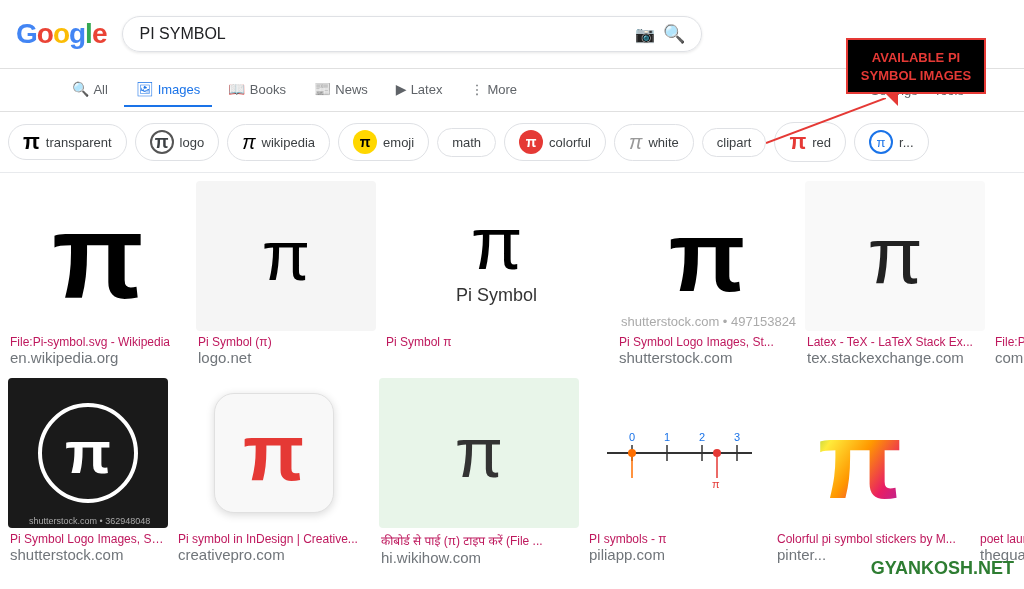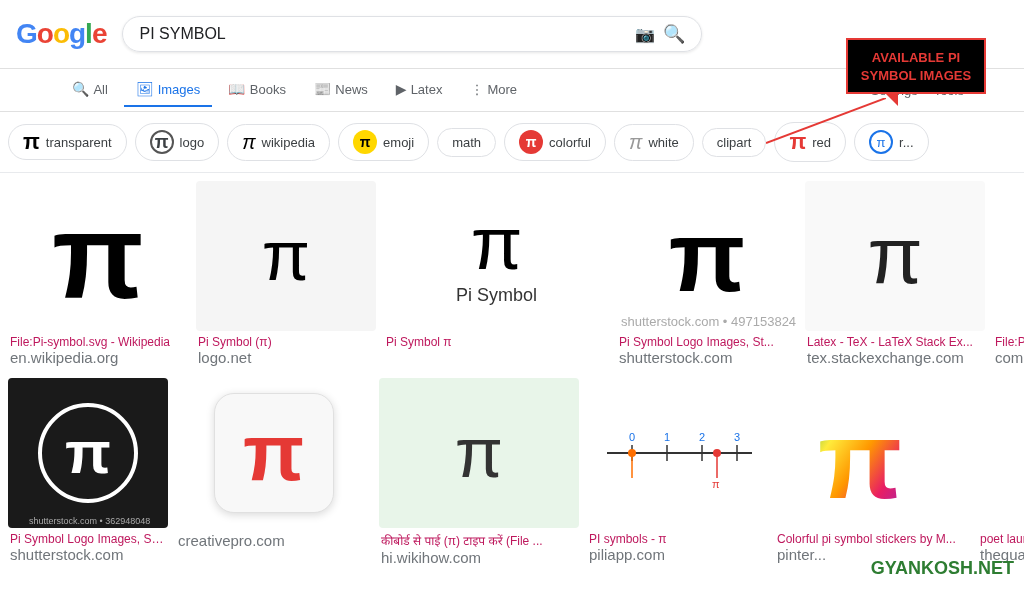--- a/index.html
+++ b/index.html
@@ -239,20 +239,21 @@
     </div>
   </div>
 
   <div class="result-item">
     <div class="result-img-box" style="background:#fff;">
       <div style="width:120px;height:120px;border-radius:20px;background:#f8f8f8;border:1px solid #e0e0e0;display:flex;align-items:center;justify-content:center;box-shadow:0 2px 8px rgba(0,0,0,0.15);">
         <span style="font-size:80px;color:#e53935;font-weight:bold;line-height:1;">π</span>
       </div>
     </div>
     <div class="result-info">
+      <div class="result-title">Pi symbol in InDesign | Creative...</div>
       <div class="result-source">creativepro.com</div>
     </div>
   </div>
 
   <div class="result-item">
     <div class="result-img-box" style="background:#e8f5e9;">
       <span style="font-size:70px;color:#333;font-weight:400;line-height:1;">π</span>
     </div>
     <div class="result-info">
       <div class="result-title">कीबोर्ड से पाई (π) टाइप करें (File ...</div>

